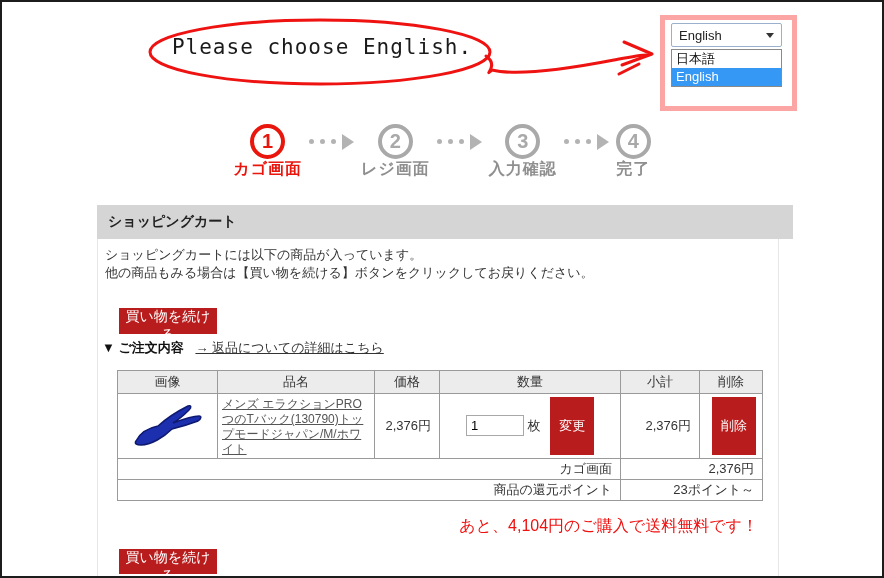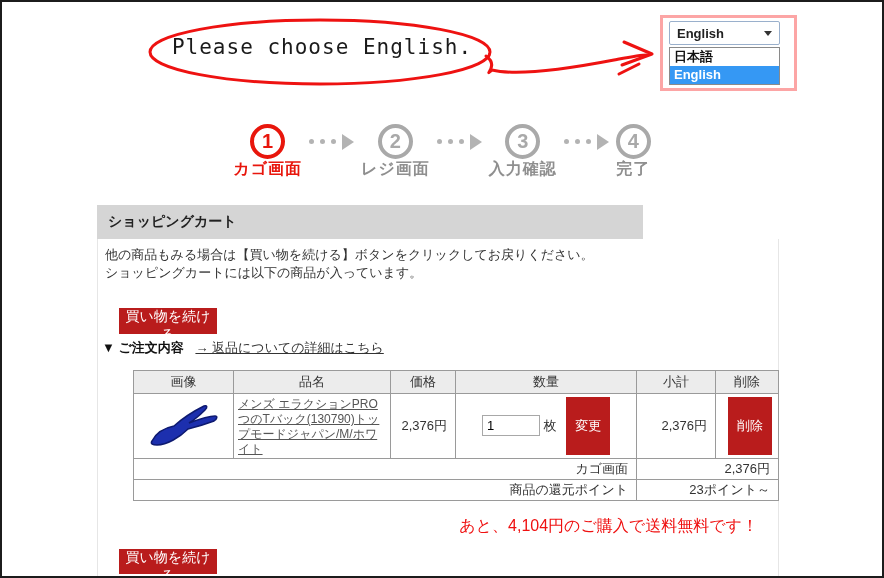--- a/index.html
+++ b/index.html
@@ -13,23 +13,22 @@
   
   .anno-svg { position:absolute; left:0; top:0; width:884px; height:110px; pointer-events:none; }
   .anno-note {
     position:absolute; left:150px; top:33px; width:340px; text-align:center;
     font-family:"DejaVu Sans Mono","Liberation Mono",monospace;
     font-size:21px; color:#1a1a1a; letter-spacing:1px; white-space:nowrap;
   }
 
   
   .lang-box {
-    position:absolute; left:658px; top:13px; width:137px; height:76px;
-    border:3px solid #fca5a5;
-    font-weight:bold;
+    position:absolute; left:658px; top:13px; width:137px; height:96px;
+    border:5px solid #fca5a5;
   }
   .lang-select {
     position:absolute; left:6px; top:3px; width:111px; height:24px;
     background:#fff; border:1px solid #9ab0cc; border-radius:2px;
     display:flex; align-items:center; justify-content:space-between;
     padding:0 7px; font-size:13px; color:#222; cursor:pointer;
   }
   .caret { width:0; height:0; border-left:4px solid transparent; border-right:4px solid transparent; border-top:5px solid #333; }
   .lang-options {
     position:absolute; left:6px; top:29px; width:111px;
@@ -51,40 +50,40 @@
   }
   .slabel { font-size:16px; font-weight:bold; color:#8f8f8f; letter-spacing:1px; }
   .step.active .circle { border-color:#e8160c; color:#e8160c; }
   .step.active .slabel { color:#e8160c; }
   .connector { display:flex; align-items:center; height:35px; margin:0 7px; }
   .dot { width:5px; height:5px; border-radius:50%; background:#b3b3b3; margin-right:6px; }
   .tri { width:0; height:0; border-left:12px solid #b3b3b3; border-top:8px solid transparent; border-bottom:8px solid transparent; }
 
   
   .cart-titlebar {
-    position:absolute; left:95px; top:203px; width:546px; height:34px;
+    position:absolute; left:95px; top:203px; width:696px; height:34px;
     background:#d5d5d5; display:flex; align-items:center; padding-left:11px;
     font-size:14px; font-weight:bold; color:#222;
   }
   .cart-body {
     position:absolute; left:95px; top:237px; width:682px; height:337px;
     border-left:1px solid #e6e6e6; border-right:1px solid #e6e6e6; background:#fff;
   }
   .intro { position:absolute; left:103px; top:244px; font-size:13px; color:#333; line-height:18px; }
   .btn {
     background:#b91c1c; color:#fff; border:none; cursor:pointer;
     font-size:14px; font-family:inherit;
   }
   .btn-continue-top { position:absolute; left:117px; top:306px; width:98px; height:26px; }
   .order-row { position:absolute; left:100px; top:337px; font-size:13px; }
   .order-label { font-weight:bold; color:#111; }
   .return-link { color:#333; text-decoration:underline; margin-left:8px; cursor:pointer; }
 
   
-  .cart-table { position:absolute; left:115px; top:368px; border-collapse:collapse; table-layout:fixed; font-size:13px; color:#333;margin-left:16px; }
+  .cart-table { position:absolute; left:115px; top:368px; border-collapse:collapse; table-layout:fixed; font-size:13px; color:#333; }
   .cart-table th, .cart-table td { border:1px solid #9a9a9a; overflow:hidden; }
   .cart-table th { background:#ececec; font-weight:normal; height:22px; padding:2px 3px; text-align:center; }
   .row-item td { height:50px; }
   .cell-image { text-align:center; vertical-align:middle; }
   .cell-name { padding:2px 4px; vertical-align:middle; }
   .product-link { font-size:12px; color:#555; text-decoration:underline; line-height:14px; word-break:break-all; cursor:pointer; }
   .cell-price, .cell-subtotal { text-align:right; padding-right:8px; vertical-align:middle; }
   .cell-qty { text-align:center; vertical-align:middle; white-space:nowrap; }
   .qty-input { width:58px; height:21px; border:1px solid #a8a8a8; font-size:13px; padding-left:4px; font-family:inherit; }
   .btn-small { font-size:13px; padding:20px 9px; margin-left:6px; }
@@ -154,22 +153,22 @@
     <div class="step">
       <div class="circle">4</div>
       <div class="slabel">完了</div>
     </div>
   </div>
 
   <div class="cart-titlebar">ショッピングカート</div>
   <div class="cart-body"></div>
 
   <div class="intro">
+    <div>ショッピングカートには以下の商品が入っています。</div>
     <div>他の商品もみる場合は【買い物を続ける】ボタンをクリックしてお戻りください。</div>
-    <div>ショッピングカートには以下の商品が入っています。</div>
   </div>
 
   <button class="btn btn-continue-top">買い物を続ける</button>
 
   <div class="order-row">
     <span class="order-label">▼ ご注文内容</span>
     <span class="return-link">→ 返品についての詳細はこちら</span>
   </div>
 
   <table class="cart-table">

